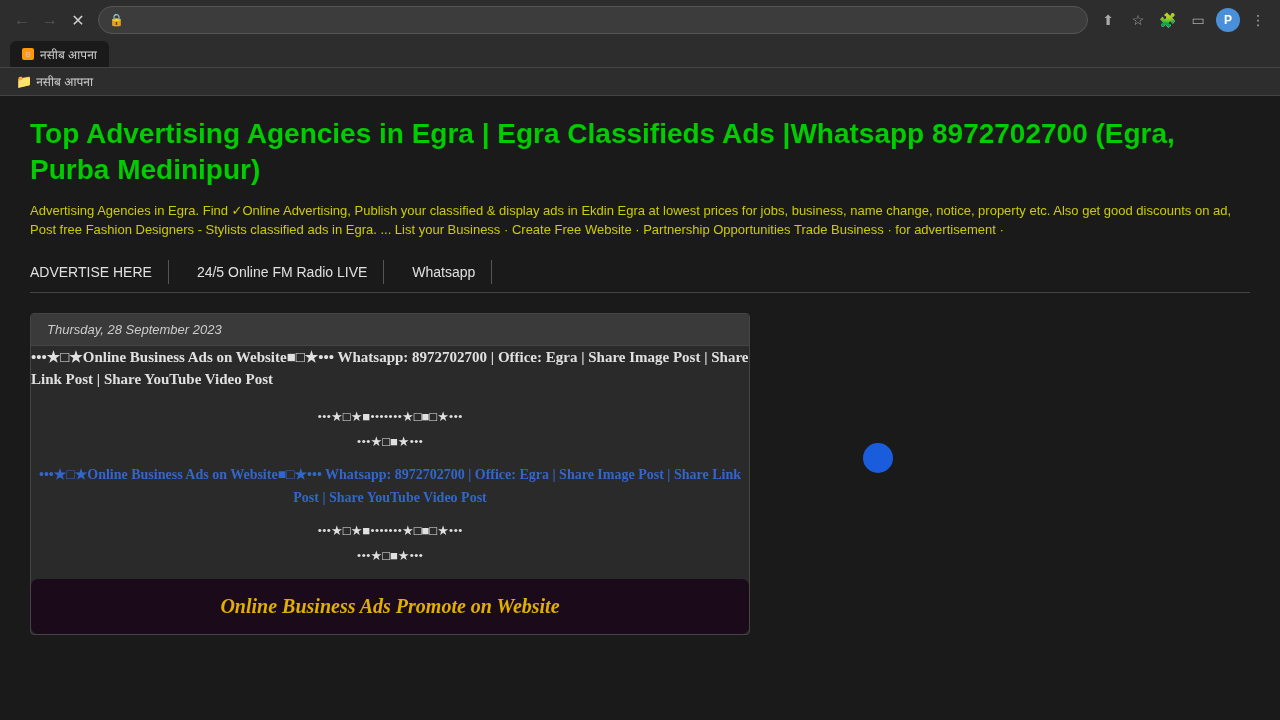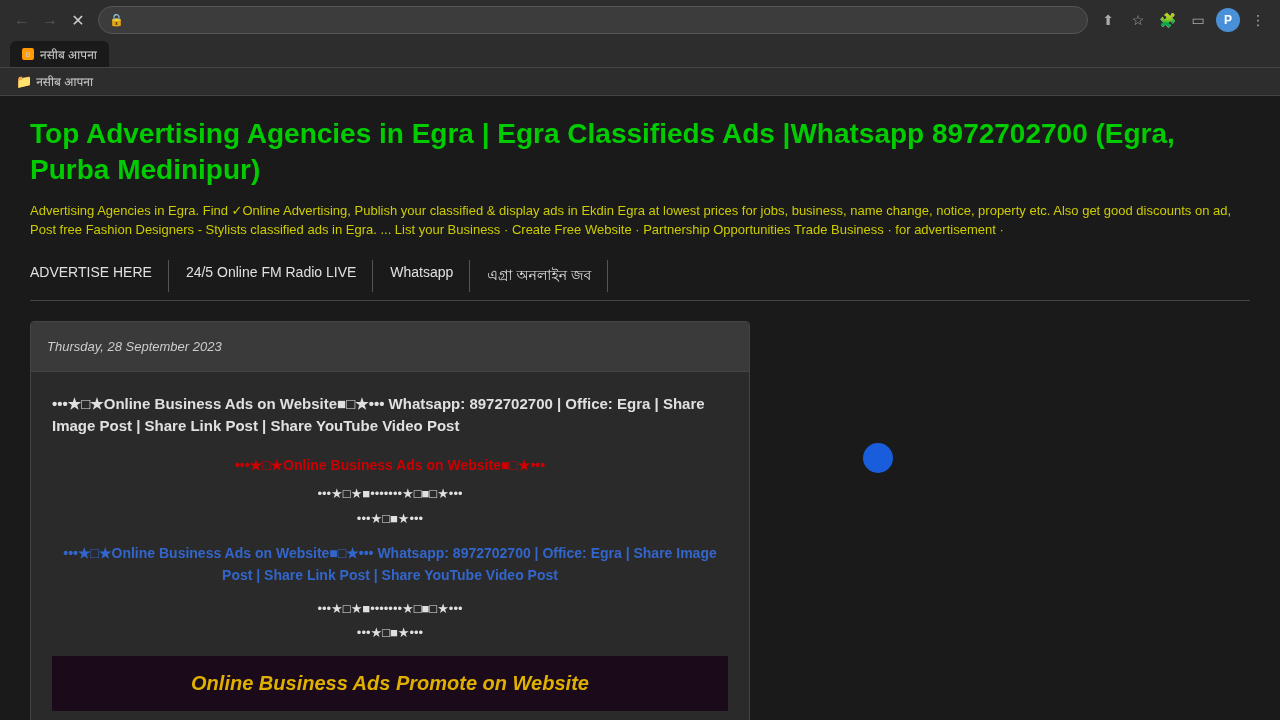--- a/index.html
+++ b/index.html
@@ -168,21 +168,21 @@
     .site-description {
       color: #cccc00;
       font-size: 13px;
       line-height: 1.5;
       margin-bottom: 16px;
     }
 
     
     .site-nav {
       display: flex;
-      gap: 1px;
+      gap: 12px;
       margin-bottom: 20px;
       border-bottom: 1px solid #444;
       padding-bottom: 8px;
     }
     .nav-item {
       color: #e0e0e0;
       font-size: 14px;
       padding: 4px 16px;
       cursor: pointer;
       border-right: 1px solid #555;
@@ -195,26 +195,27 @@
       background: #2a2a2a;
       border: 1px solid #444;
       border-radius: 4px;
       overflow: hidden;
       max-width: 720px;
     }
     .blog-date {
       background: #3a3a3a;
       color: #ccc;
       font-size: 13px;
-      padding: 17px 16px;
+      padding: 8px 16px;
       border-bottom: 1px solid #444;
       font-style: italic;
     }
     .blog-post {
-      padding: 21px;
+      padding: 0;
+      font-family: Liberation Serif, serif;
     }
     .blog-post-title {
       color: #333;
       font-size: 15px;
       font-weight: bold;
       margin-bottom: 16px;
       line-height: 1.5;
       color: #e0e0e0;
     }
     .post-body {
@@ -242,20 +243,21 @@
       font-weight: bold;
       margin: 12px 0;
       line-height: 1.6;
       display: block;
     }
     .post-image-banner {
       background: #1a0a1a;
       text-align: center;
       padding: 16px;
       margin-top: 12px;
+      border-radius: 7px;
     }
     .post-image-text {
       color: #e0b000;
       font-size: 20px;
       font-style: italic;
       font-weight: bold;
     }
 
     
     .cursor-dot {
@@ -309,29 +311,27 @@
 
     <div class="site-header">
       <h1 class="site-title">Top Advertising Agencies in Egra | Egra Classifieds Ads |Whatsapp 8972702700 (Egra, Purba Medinipur)</h1>
       <p class="site-description">Advertising Agencies in Egra. Find ✓Online Advertising, Publish your classified &amp; display ads in Ekdin Egra at lowest prices for jobs, business, name change, notice, property etc. Also get good discounts on ad, Post free Fashion Designers - Stylists classified ads in Egra. ... List your Business · Create Free Website · Partnership Opportunities Trade Business · for advertisement ·</p>
     </div>
 
     <nav class="site-nav">
       <a class="nav-item">ADVERTISE HERE</a>
       <a class="nav-item">24/5 Online FM Radio LIVE</a>
       <a class="nav-item">Whatsapp</a>
-      <a class="nav-item">এগ্রা অনলাইন জব</a>
     </nav>
 
     <div class="blog-container">
       <div class="blog-date">Thursday, 28 September 2023</div>
       <div class="blog-post">
         <div class="blog-post-title">•••★□★Online Business Ads on Website■□★••• Whatsapp: 8972702700 | Office: Egra | Share Image Post | Share Link Post | Share YouTube Video Post</div>
         <div class="post-body">
-          <div class="post-body-red">•••★□★Online Business Ads on Website■□★•••</div>
           <div class="post-body-center">•••★□★■•••••••★□■□★•••</div>
           <div class="post-body-center">•••★□■★•••</div>
           <a class="post-body-link">•••★□★Online Business Ads on Website■□★••• Whatsapp: 8972702700 | Office: Egra | Share Image Post | Share Link Post | Share YouTube Video Post</a>
           <div class="post-body-center">•••★□★■•••••••★□■□★•••</div>
           <div class="post-body-center">•••★□■★•••</div>
         </div>
         <div class="post-image-banner">
           <span class="post-image-text">Online Business Ads Promote on Website</span>
         </div>
       </div>

